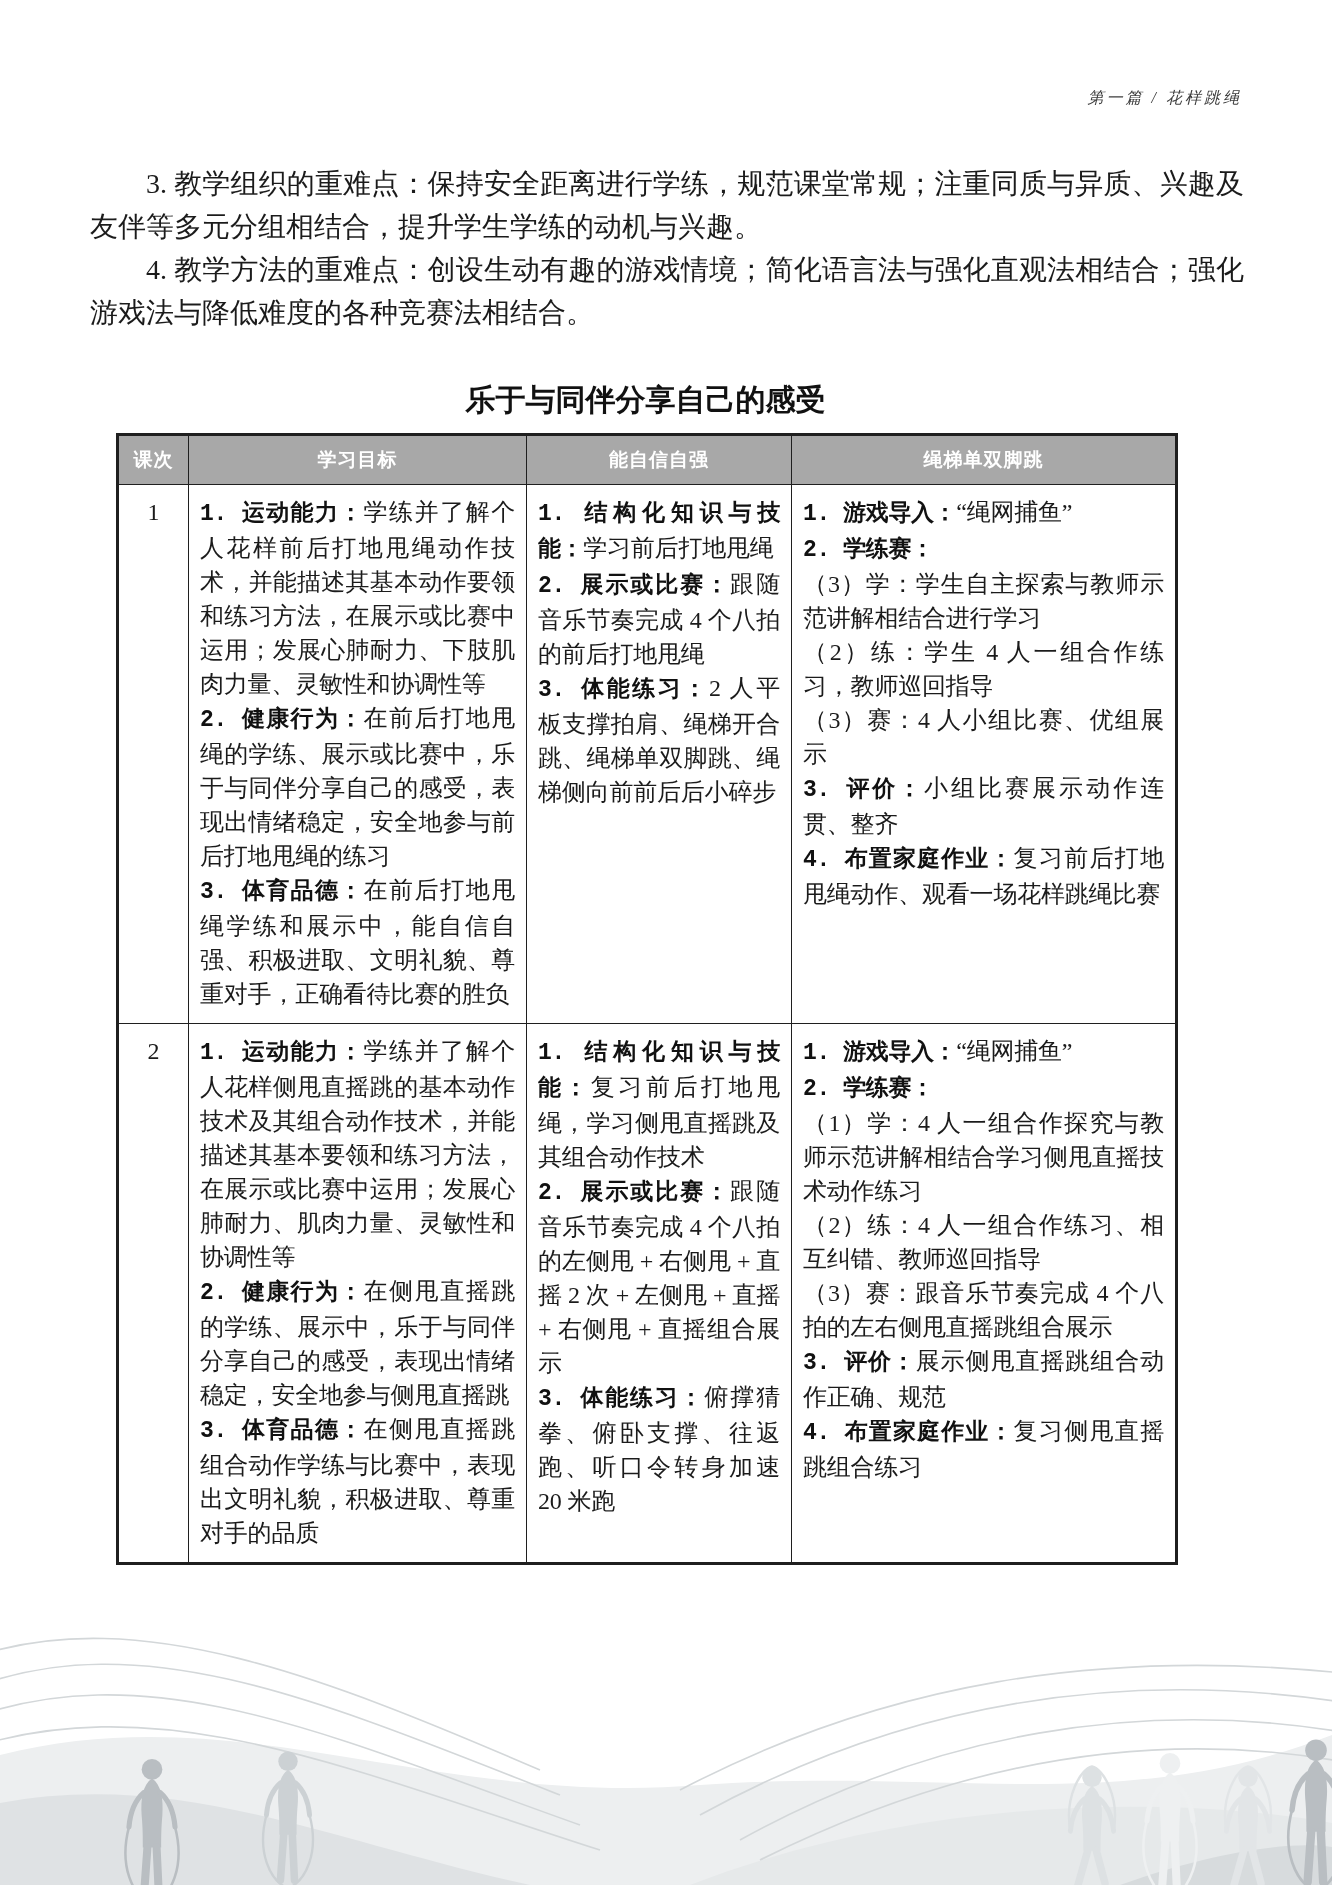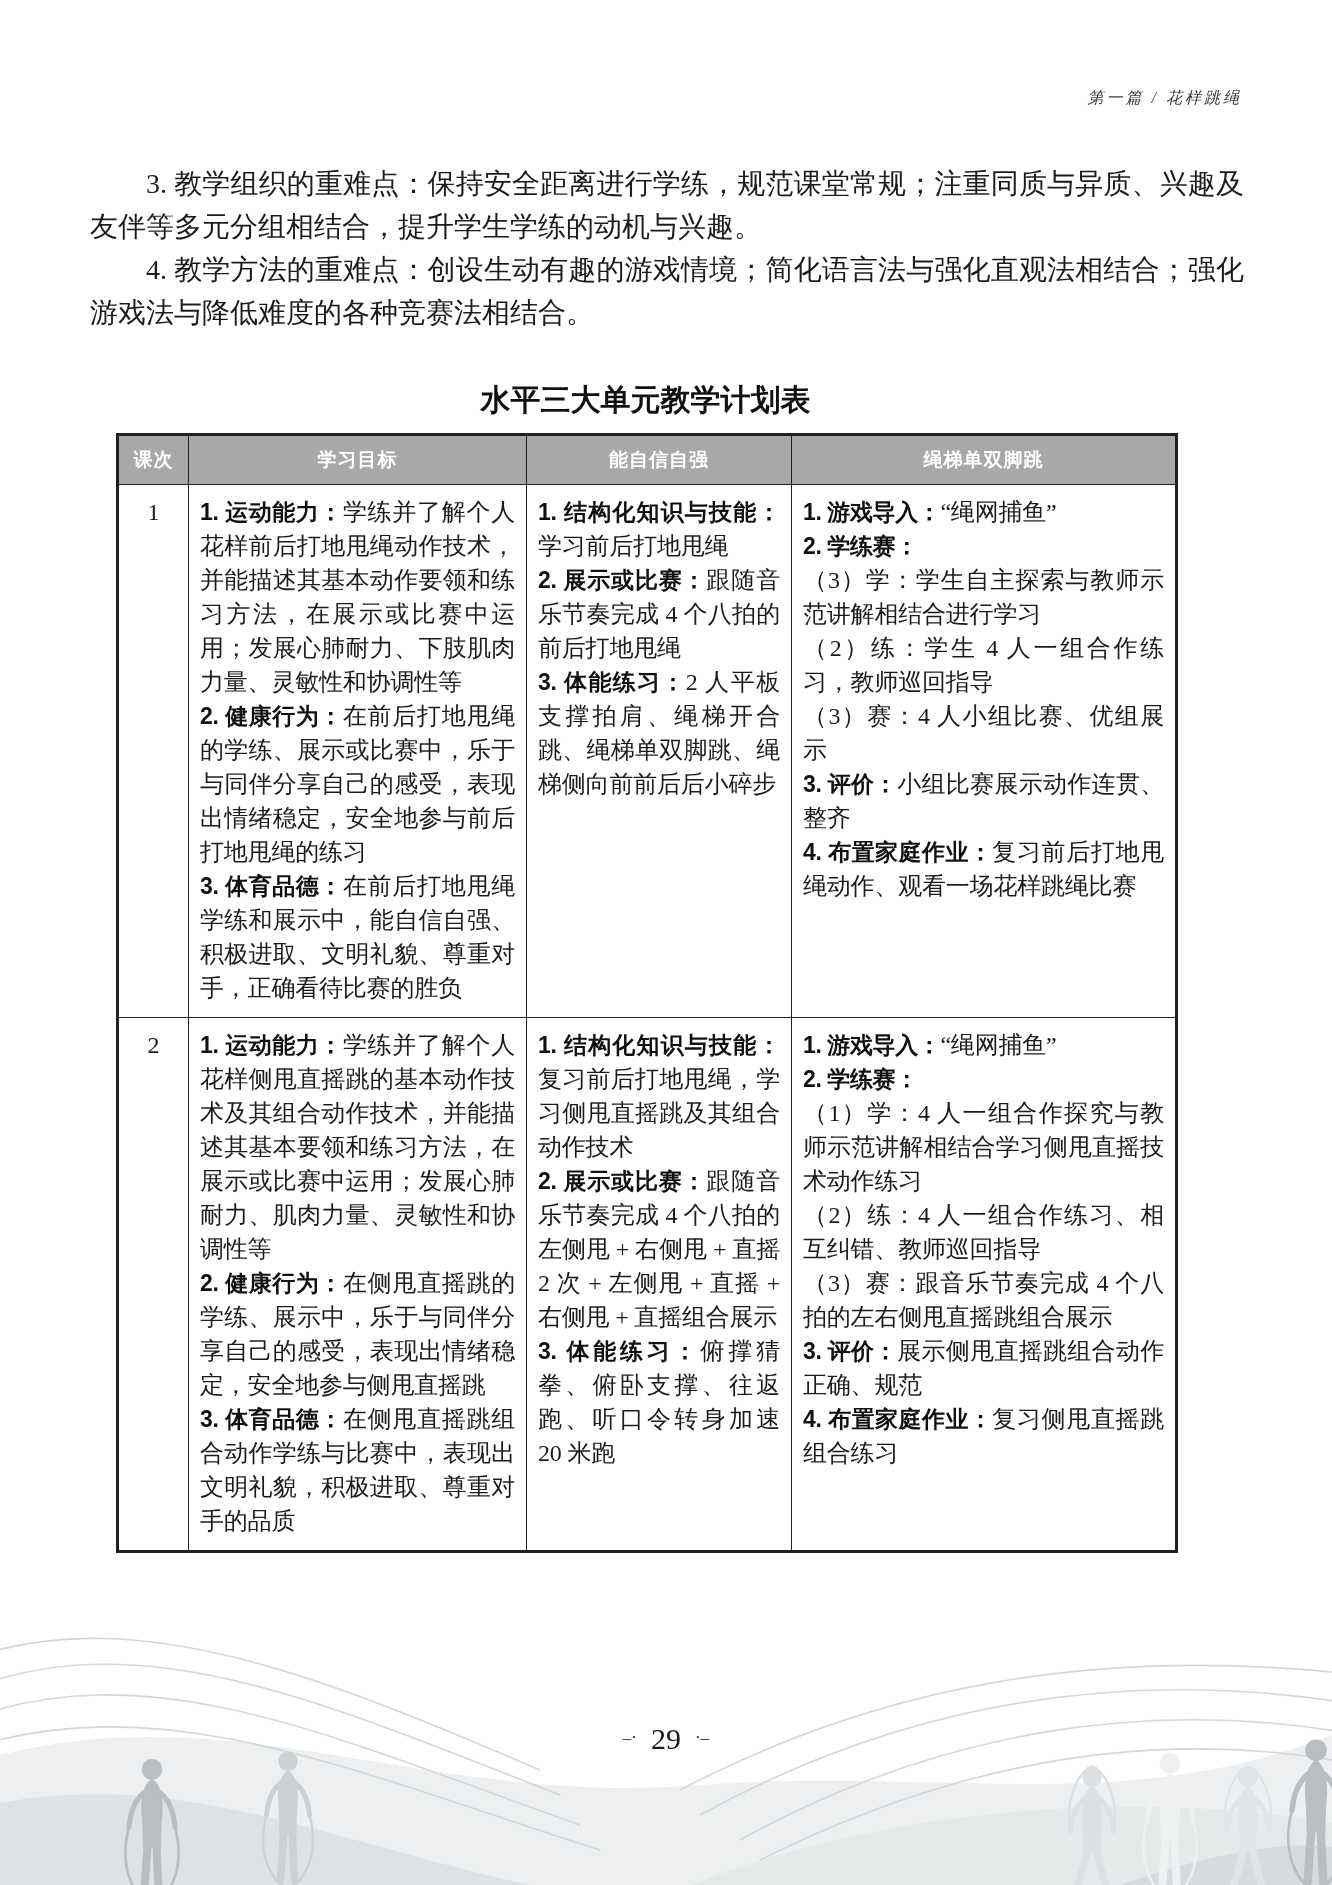--- a/index.html
+++ b/index.html
@@ -43,42 +43,42 @@
     border:1.5px solid #1f1f1f;vertical-align:top;
     padding:10px 11px 12px 11px;
     font-size:24px;line-height:34px;letter-spacing:-0.2px;
   }
   td.lesson{
     text-align:center;vertical-align:middle;
     font-size:27px;font-family:"Liberation Serif","DejaVu Serif",serif;
   }
   .cp{margin:0;text-align:justify;}
   .cp .lbl{
-    font-family:Liberation Sans, sans-serif;
+    font-family:Liberation Mono, monospace;
     font-weight:700;font-size:23px;letter-spacing:-0.4px;color:#111;
   }
   .page-num{
     position:absolute;top:1722px;left:0;width:100%;
     text-align:center;z-index:3;font-size:30px;color:#1b1b1b;
   }
   .pn-mark{font-size:17px;color:#222;position:relative;top:-6px;padding:0 14px;}
   .footer-art{position:absolute;left:0;bottom:0;z-index:1;display:block;}
 </style>
 </head>
 <body>
 
 <div class="page">
 
   <div class="running-head">第一篇 / 花样跳绳</div>
 
   <div class="content">
     <p class="para">3. 教学组织的重难点：保持安全距离进行学练，规范课堂常规；注重同质与异质、兴趣及友伴等多元分组相结合，提升学生学练的动机与兴趣。</p>
     <p class="para">4. 教学方法的重难点：创设生动有趣的游戏情境；简化语言法与强化直观法相结合；强化游戏法与降低难度的各种竞赛法相结合。</p>
 
-    <div class="table-title">水平三大单元教学计划表</div>
+    <div class="table-title">乐于与同伴分享自己的感受</div>
 
     <table class="plan">
       <colgroup>
           <col class="c1">
           <col class="c2">
           <col class="c3">
           <col class="c4">
         </colgroup>
       <thead>
         <tr>
@@ -130,23 +130,20 @@
               <p class="cp">（2）练：4 人一组合作练习、相互纠错、教师巡回指导</p>
               <p class="cp">（3）赛：跟音乐节奏完成 4 个八拍的左右侧甩直摇跳组合展示</p>
               <p class="cp"><b class="lbl">3. 评价：</b>展示侧甩直摇跳组合动作正确、规范</p>
               <p class="cp"><b class="lbl">4. 布置家庭作业：</b>复习侧甩直摇跳组合练习</p>
             </td>
         </tr>
       </tbody>
     </table>
   </div>
 
-  <div class="page-num">
-    <span class="pn-mark">–·</span><span>29</span><span class="pn-mark">·–</span>
-  </div>
 
   <svg class="footer-art" width="1332" height="330" viewBox="0 0 1332 330" xmlns="http://www.w3.org/2000/svg">
     <defs>
       <g id="skipper">
         <circle cx="0" cy="-84" r="9" fill="currentColor"></circle>
         <path d="M0,-76 C-8,-71 -10,-58 -9,-44 C-8,-33 -8,-25 -8,-16 L8,-16 C8,-25 8,-33 9,-44 C10,-58 8,-71 0,-76 Z" fill="currentColor"></path>
         <path d="M-4,-16 L-7,26 M4,-16 L6,26" stroke="currentColor" stroke-width="7" stroke-linecap="round" fill="none"></path>
         <path d="M-7,-64 C-15,-57 -19,-46 -20,-34 M7,-64 C15,-57 19,-46 20,-34" stroke="currentColor" stroke-width="4.5" stroke-linecap="round" fill="none"></path>
         <path d="M-20,-34 C-29,0 -17,26 0,34 C17,26 29,0 20,-34" stroke="currentColor" stroke-width="2.2" fill="none"></path>
       </g>

